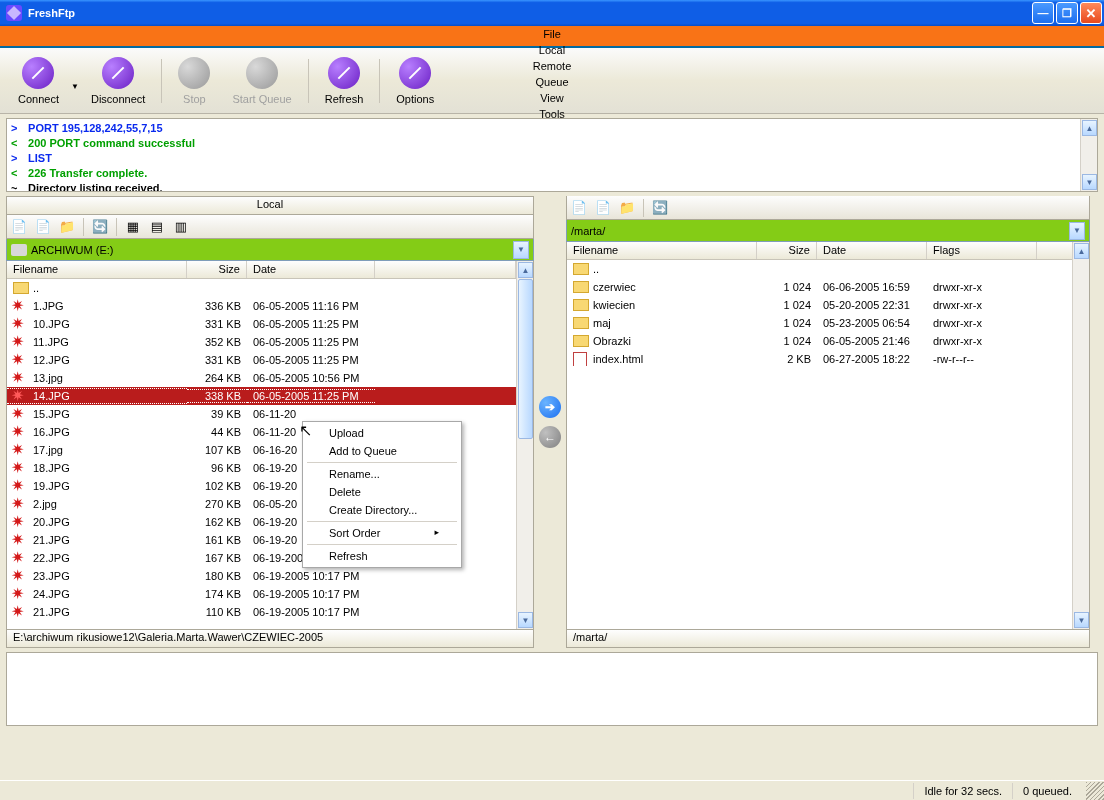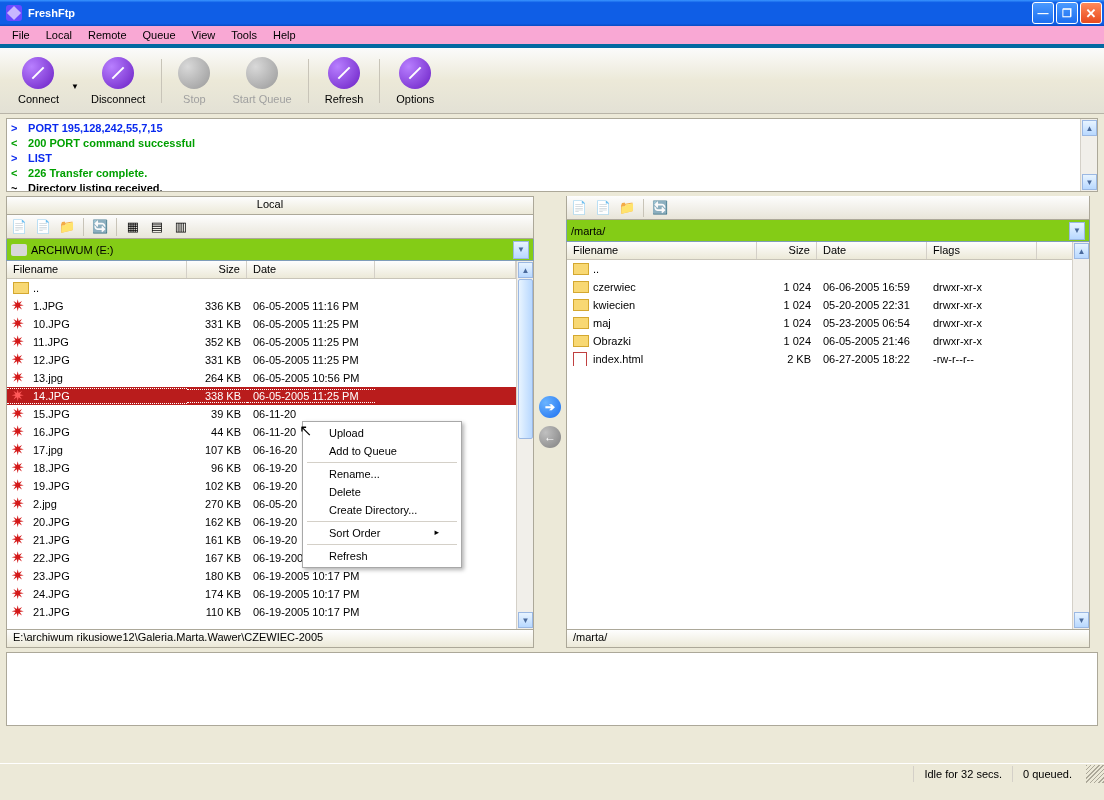--- a/index.html
+++ b/index.html
@@ -10,21 +10,21 @@
 .titlebar .app-icon { width:16px; height:16px; background:#6a4aff; border-radius:3px; margin-right:6px; position:relative; }
 .titlebar .app-icon:before { content:""; position:absolute; width:10px; height:10px; background:#c8b8ff; left:3px; top:3px; transform:rotate(45deg); }
 .titlebar .title-text { font-weight:bold; font-size:11px; }
 .titlebar .spacer { flex:1; }
 .win-btn { width:22px; height:22px; margin-left:2px; border:1px solid #fff; border-radius:3px; display:flex; align-items:center; justify-content:center; font-family:Arial; font-size:11px; font-weight:bold; }
 .win-min { background:linear-gradient(to bottom,#4a9aff,#1c6ff0); color:#fff; }
 .win-max { background:linear-gradient(to bottom,#4a9aff,#1c6ff0); color:#fff; }
 .win-close { background:linear-gradient(to bottom,#ff8a5a,#e84a1e); color:#fff; font-size:13px; }
 
 
-.menubar { height:22px; background:#f9a8d4; border-bottom:4px solid #0369a1; display:flex; align-items:center; padding:0 4px; }
+.menubar { height:22px; background:#f97316; border-bottom:2px solid #0369a1; display:flex; align-items:center; padding:0 4px;flex-direction:column; }
 .menubar .menu-item { padding:2px 8px; cursor:default; }
 
 
 .toolbar { height:66px; background:linear-gradient(to bottom,#fbfbfb 0%,#ece9d8 50%,#e3e1d5 100%); border-bottom:1px solid #b8b4a8; display:flex; align-items:center; padding:0 8px; gap:2px; }
 .tool-btn { display:flex; flex-direction:column; align-items:center; justify-content:center; padding:4px 10px; height:58px; cursor:default; }
 .tool-btn .tool-icon { width:32px; height:32px; border-radius:50%; margin-bottom:4px; position:relative; }
 .tool-btn .tool-icon.purple { background:radial-gradient(circle at 30% 30%,#b87fff,#6a1fc4); }
 .tool-btn .tool-icon.purple:after { content:""; position:absolute; width:16px; height:2px; background:#fff; left:8px; top:15px; transform:rotate(-45deg); }
 .tool-btn .tool-icon.gray { background:radial-gradient(circle at 30% 30%,#d9d9d9,#989898); }
 .tool-btn.disabled .tool-label { color:#a0a0a0; }
@@ -100,21 +100,21 @@
 
 .cursor-ptr { position:absolute; left:299px; top:421px; z-index:101; font-size:16px; color:#000; }
 
 
 .bottom-path { height:18px; background:linear-gradient(to bottom,#fefefe,#ece9d8); border:1px solid #aca899; border-top:none; padding:1px 6px; }
 
 
 .queue-area { margin:4px 6px; height:74px; background:#fff; border:1px solid #aca899; }
 
 
-.statusbar { position:absolute; bottom:17px; left:0; right:0; height:20px; background:#ece9d8; border-top:1px solid #fff; display:flex; align-items:center; }
+.statusbar { position:absolute; bottom:0; left:0; right:0; height:20px; background:#ece9d8; border-top:1px solid #fff; display:flex; align-items:center; }
 .statusbar .status-cell { padding:2px 10px; border-left:1px solid #d4d0c8; margin-left:auto; }
 .statusbar .status-cell + .status-cell { margin-left:0; }
 .statusbar .grip { width:18px; height:18px; margin-left:4px; background:repeating-linear-gradient(135deg,#aca899,#aca899 1px,transparent 1px,transparent 3px); }
 </style>
 </head>
 <body>
 
 <div class="titlebar">
   <span class="app-icon"></span>
   <span class="title-text">FreshFtp</span>

